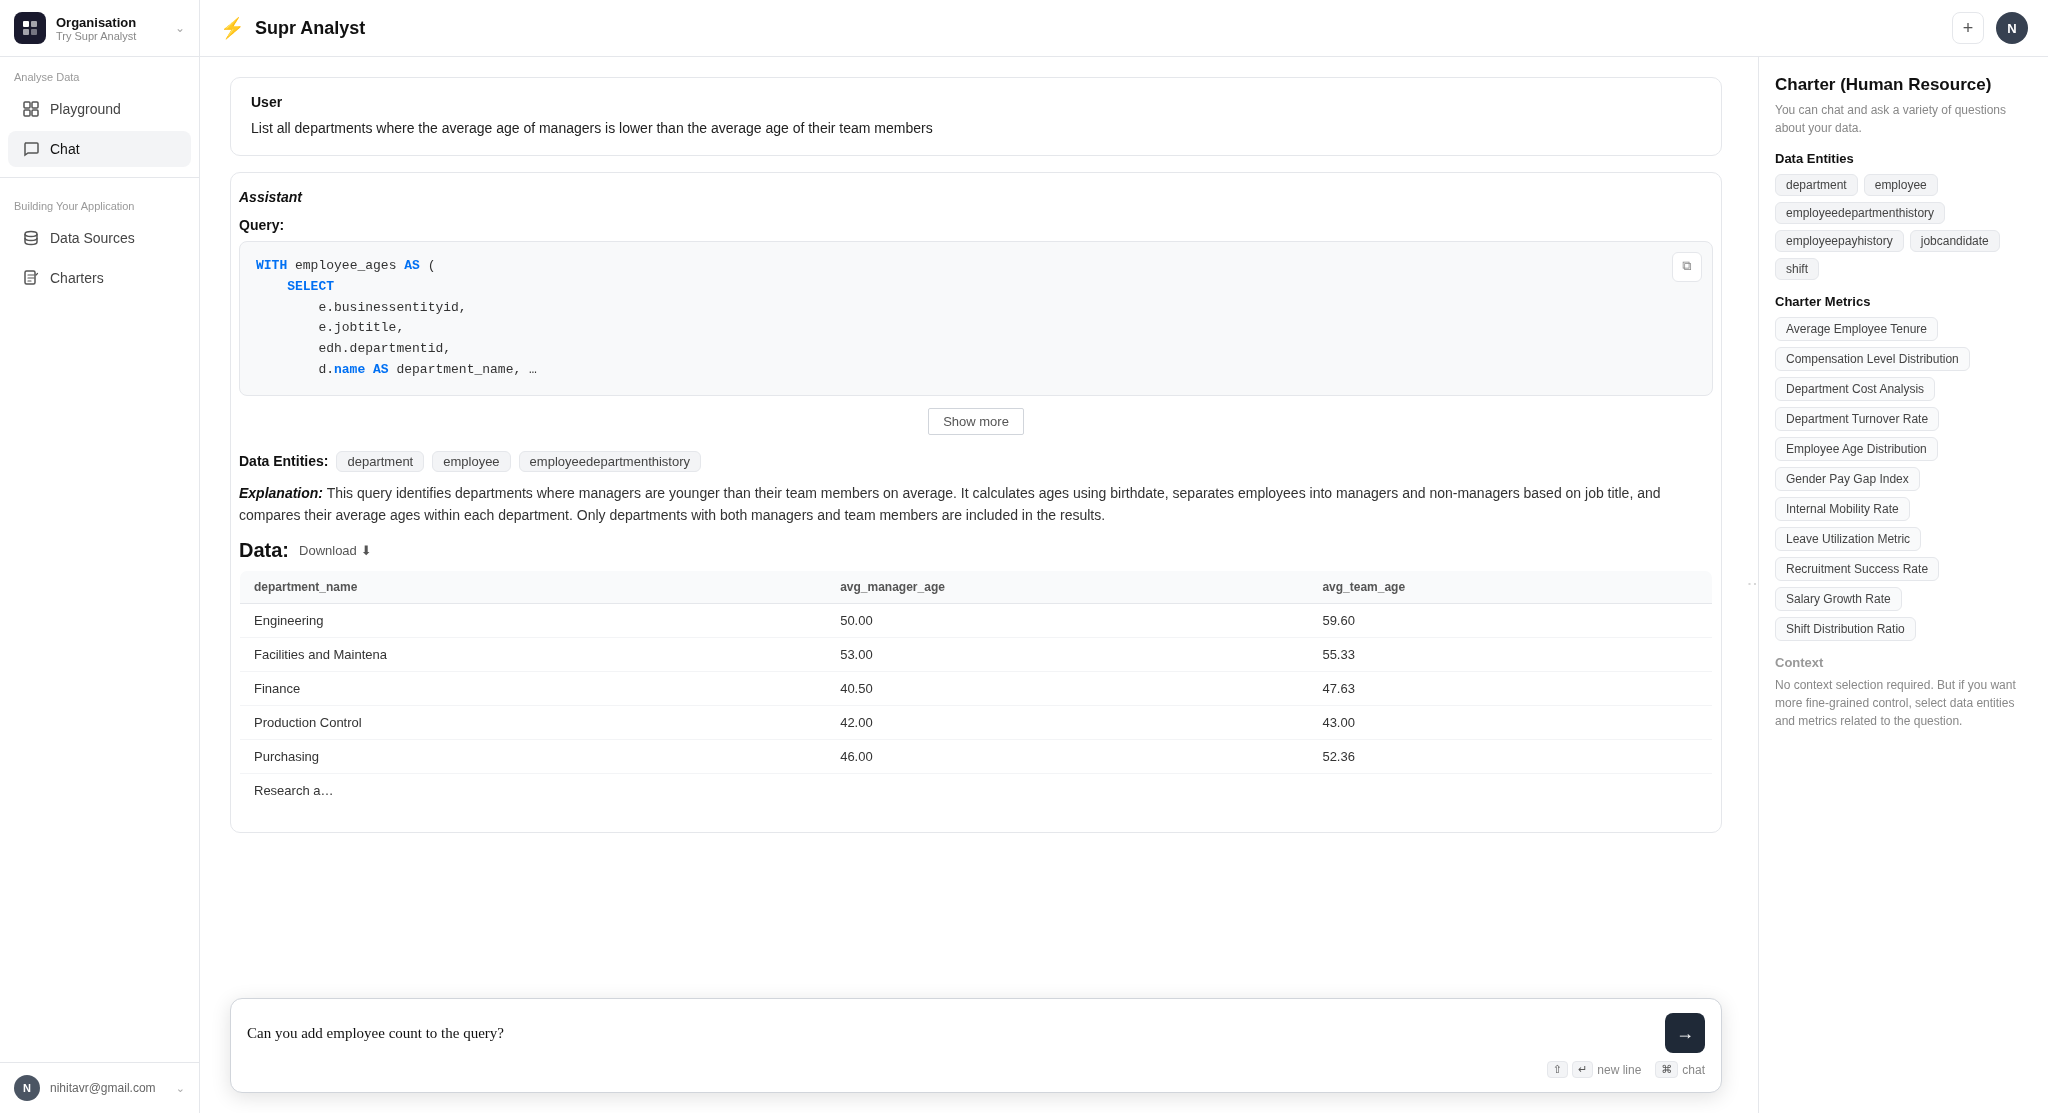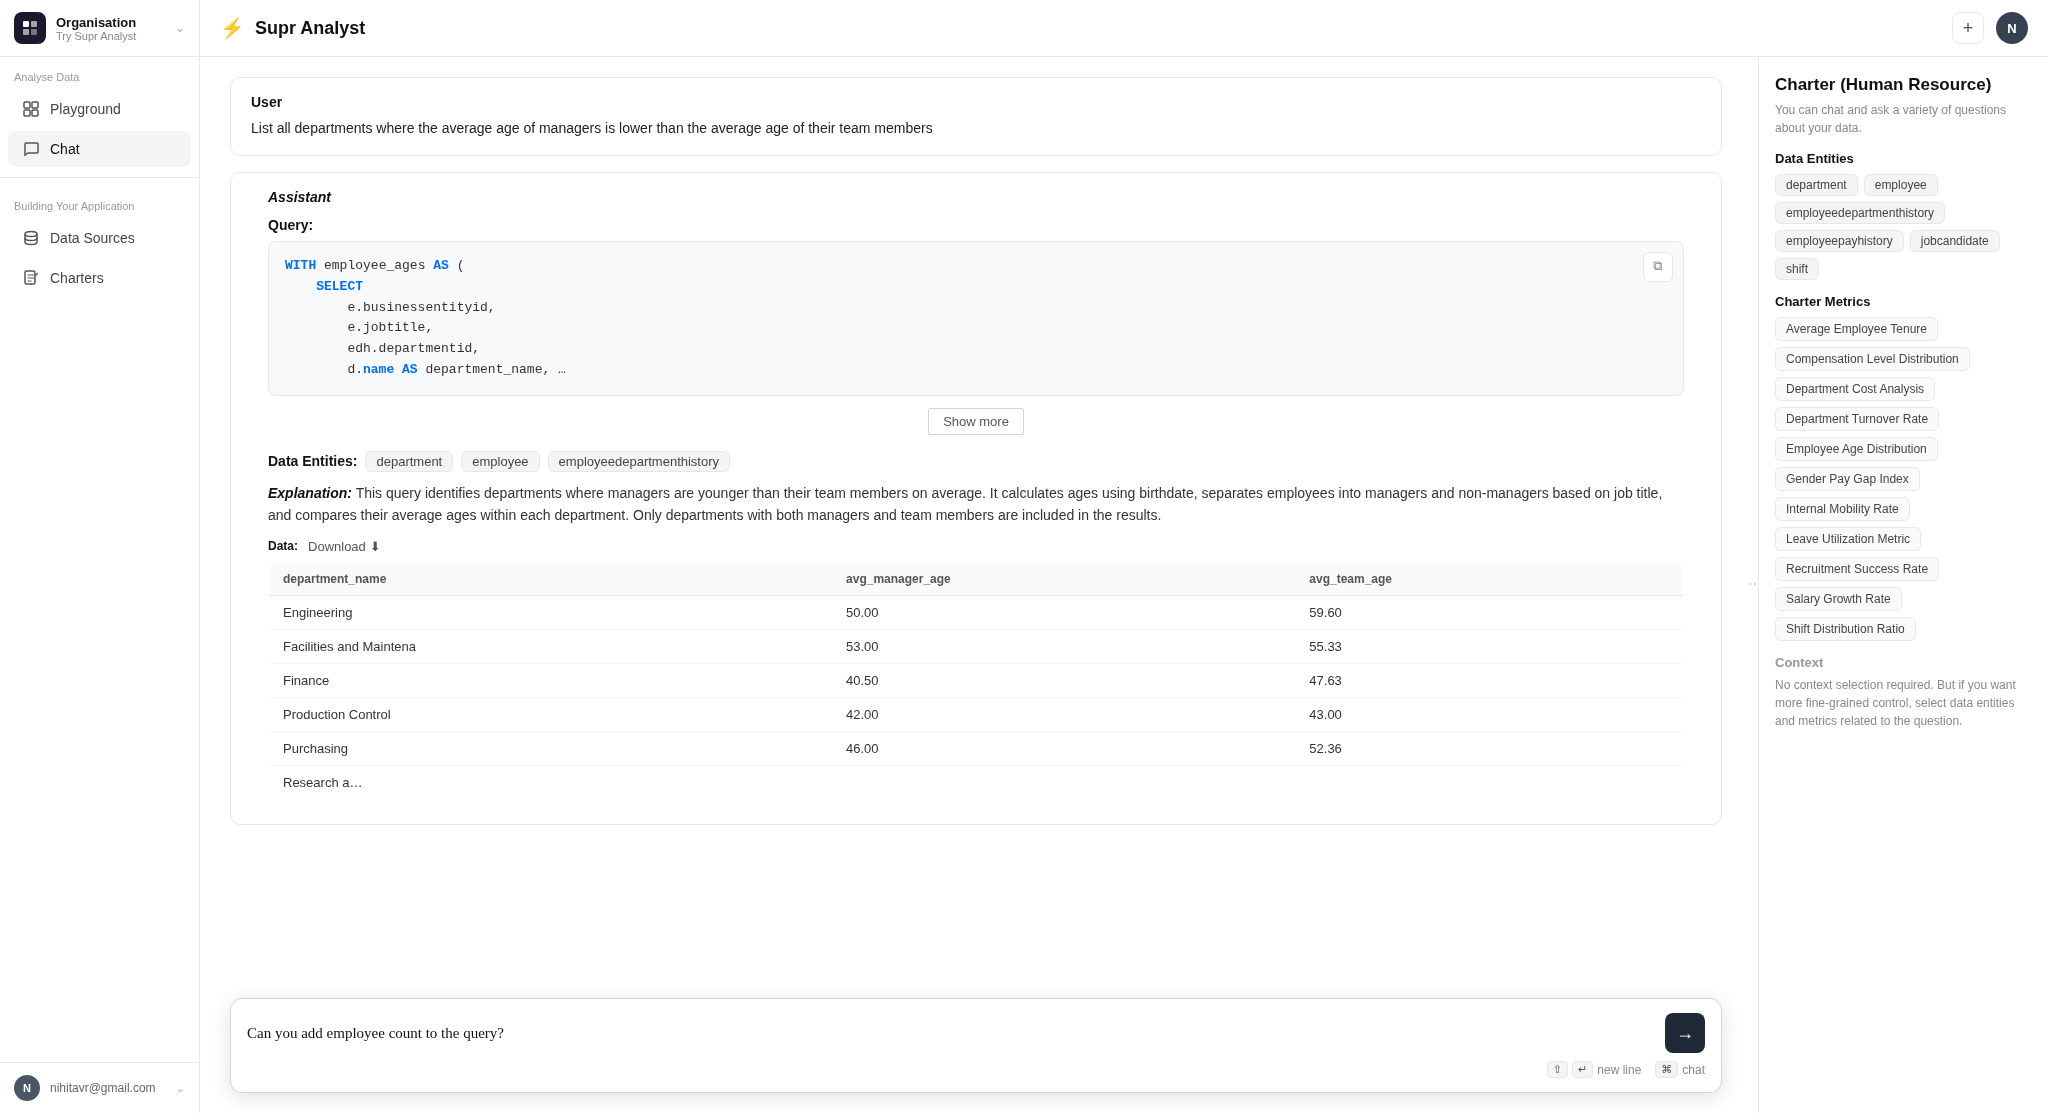--- a/index.html
+++ b/index.html
@@ -94,21 +94,21 @@
     .user-message {
       background: #fff; border: 1px solid #e5e7eb; border-radius: 10px;
       padding: 16px 20px; margin-bottom: 16px;
     }
     .user-label { font-weight: 700; color: #111; margin-bottom: 8px; font-size: 14px; }
     .user-text { color: #222; font-size: 14px; line-height: 1.5; }
 
     
     .assistant-message {
       background: #fff; border: 1px solid #e5e7eb; border-radius: 10px;
-      padding: 16px 37px; margin-bottom: 16px;
+      padding: 16px 8px; margin-bottom: 16px;
     }
     .assistant-label { font-weight: 700; font-style: italic; color: #111; margin-bottom: 12px; font-size: 14px; }
     .query-label { font-weight: 600; color: #111; margin-bottom: 8px; font-size: 14px; }
 
     
     .code-block {
       background: #f8f9fa; border: 1px solid #e5e7eb; border-radius: 8px;
       padding: 14px 16px; font-family: 'Courier New', monospace; font-size: 13px;
       color: #333; position: relative; margin-bottom: 12px; line-height: 1.6;
     }
@@ -131,21 +131,21 @@
     .entity-tag {
       background: #f3f4f6; border: 1px solid #e5e7eb; border-radius: 6px;
       padding: 2px 10px; font-size: 13px; color: #444;
     }
 
     .explanation-row { margin-bottom: 12px; font-size: 14px; color: #333; line-height: 1.6; }
     .explanation-label { font-weight: 600; color: #111; font-style: italic; }
 
     .data-section { margin-bottom: 8px; }
     .data-header { display: flex; align-items: center; gap: 10px; margin-bottom: 8px; }
-    .data-label { font-weight: 600; color: #111; font-size: 12px; }
+    .data-label { font-weight: 600; color: #111; font-size: 20px; }
     .download-btn {
       display: flex; align-items: center; gap: 4px; background: none; border: none;
       color: #555; font-size: 13px; cursor: pointer;
     }
 
     
     .data-table { width: 100%; border-collapse: collapse; border: 1px solid #e5e7eb; border-radius: 8px; overflow: hidden; font-size: 13px; }
     .data-table th {
       background: #f9fafb; border-bottom: 1px solid #e5e7eb; padding: 9px 14px;
       text-align: left; color: #555; font-weight: 600; font-size: 12px;

